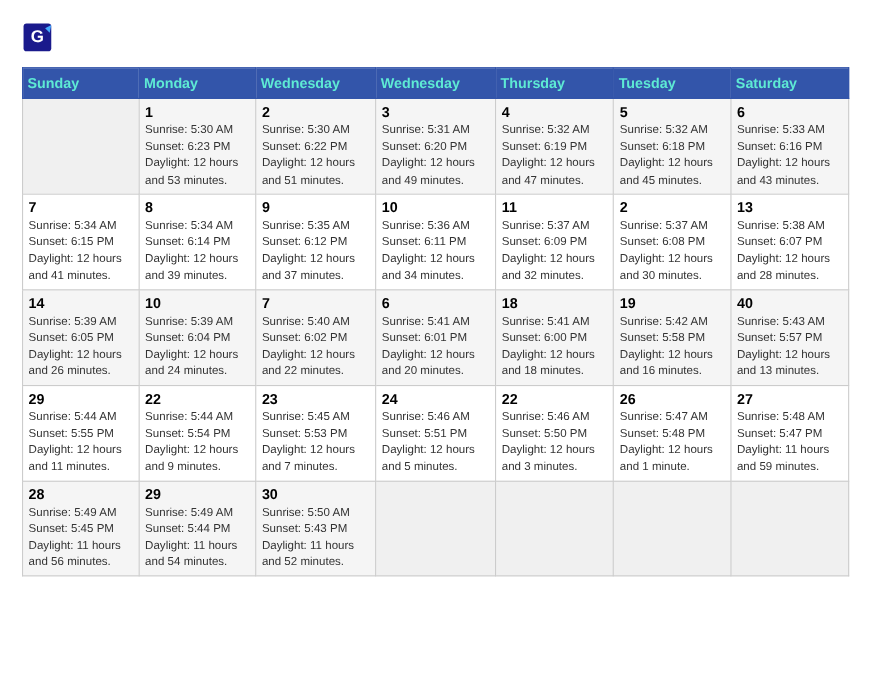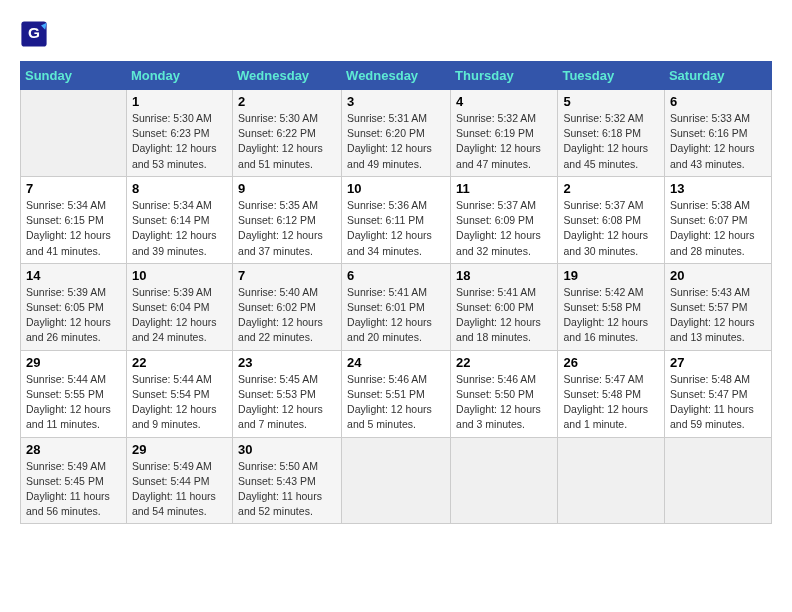--- a/index.html
+++ b/index.html
@@ -192,21 +192,21 @@
         </td>
         <td>
           <span class="day-number">18</span>
           <div class="day-info">Sunrise: 5:41 AM<br>Sunset: 6:00 PM<br>Daylight: 12 hours and 18 minutes.</div>
         </td>
         <td>
           <span class="day-number">19</span>
           <div class="day-info">Sunrise: 5:42 AM<br>Sunset: 5:58 PM<br>Daylight: 12 hours and 16 minutes.</div>
         </td>
         <td>
-          <span class="day-number">20</span>
+          <span class="day-number">40</span>
           <div class="day-info">Sunrise: 5:43 AM<br>Sunset: 5:57 PM<br>Daylight: 12 hours and 13 minutes.</div>
         </td>
       </tr>
       <tr>
         <td>
           <span class="day-number">29</span>
           <div class="day-info">Sunrise: 5:44 AM<br>Sunset: 5:55 PM<br>Daylight: 12 hours and 11 minutes.</div>
         </td>
         <td>
           <span class="day-number">22</span>

